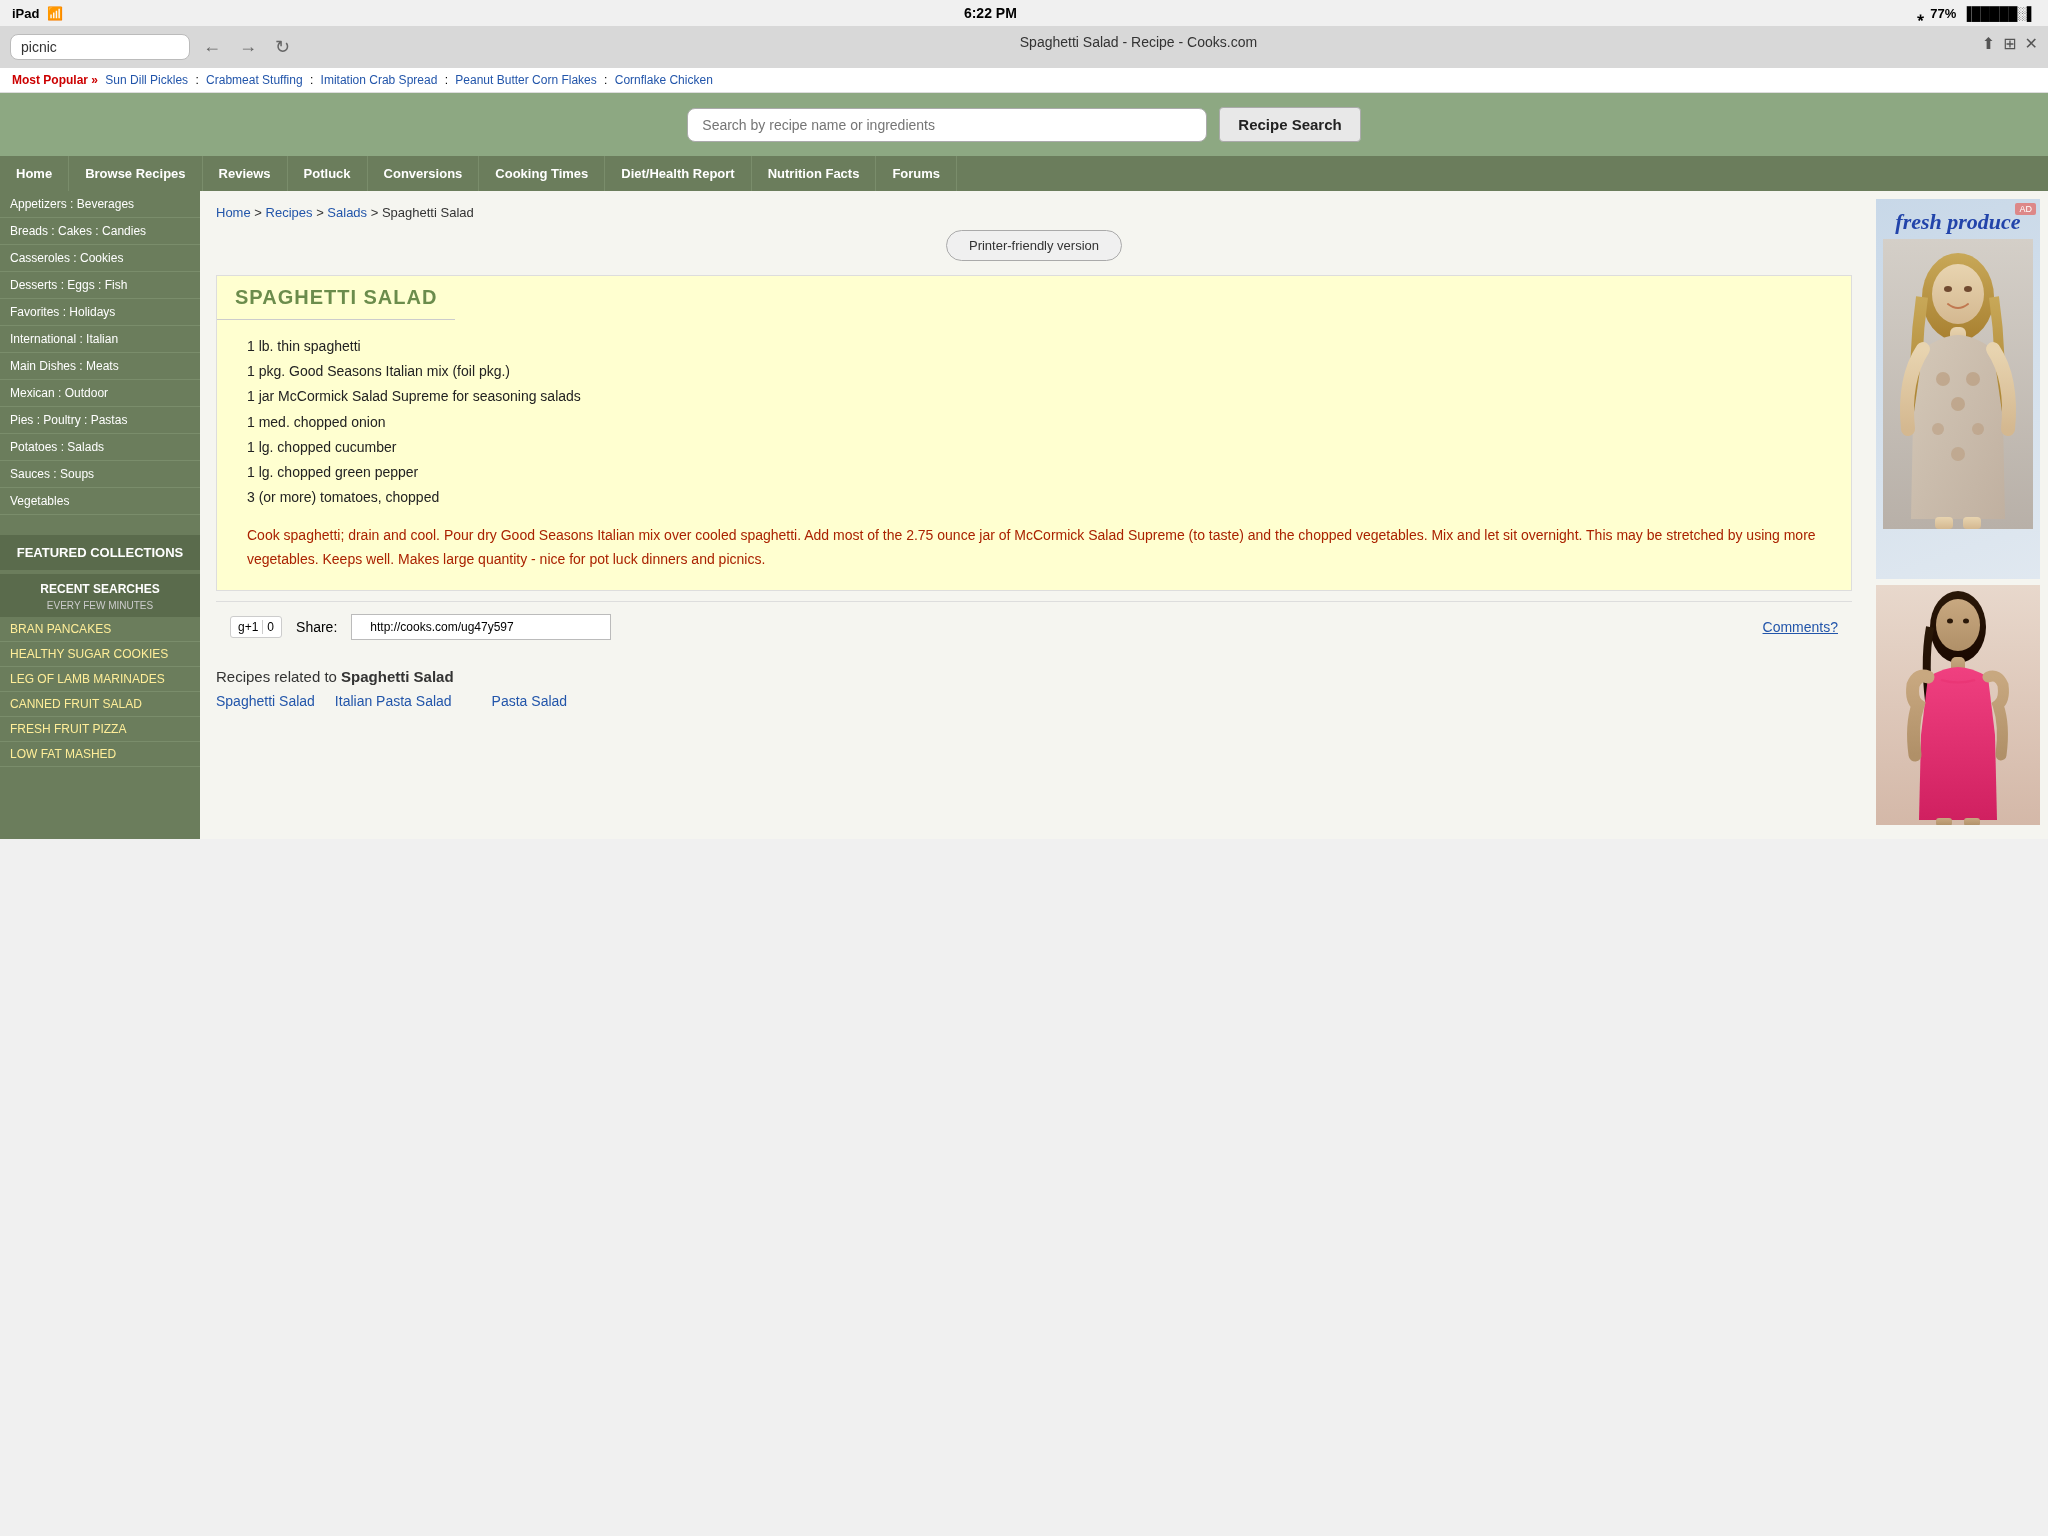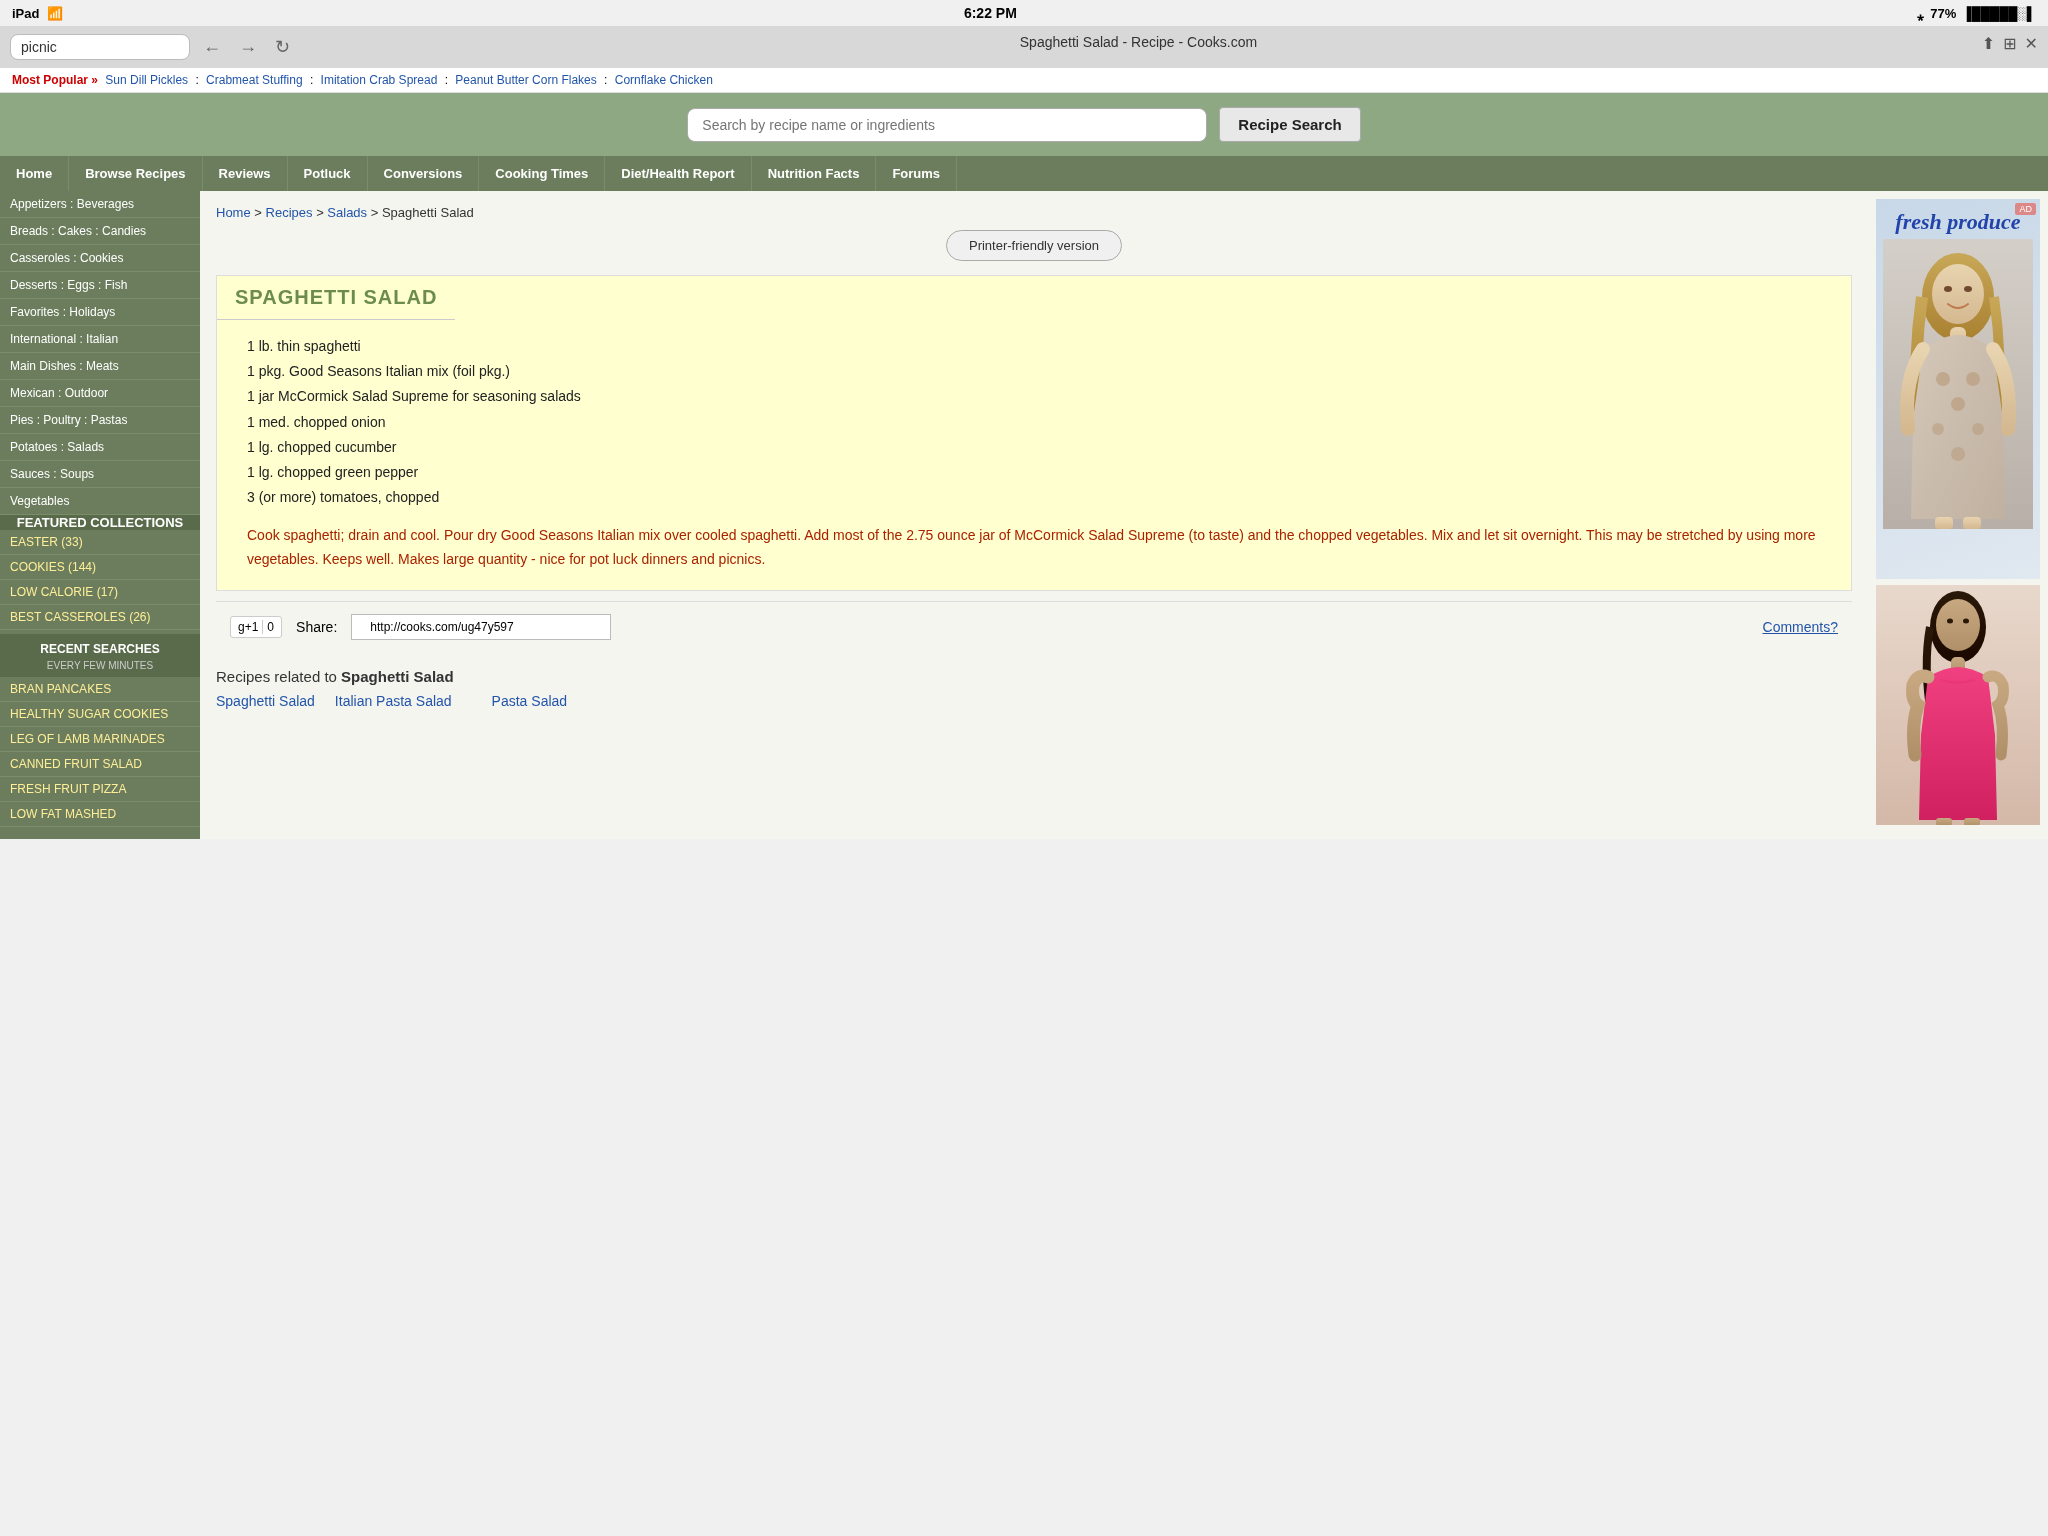--- a/index.html
+++ b/index.html
@@ -136,23 +136,24 @@
       text-decoration: none;
       padding: 6px 10px;
       font-size: 12px;
       border-bottom: 1px solid #7a8d6b;
     }
 
     .sidebar-section {
       background: #5a6b4c;
       color: white;
       text-align: center;
+      padding: 10px;
       font-size: 13px;
       font-weight: bold;
-      margin-top: 0;
+      margin-top: 20px;
     }
     .sidebar-list a {
       display: block;
       color: #ffee99;
       text-decoration: none;
       padding: 5px 10px;
       font-size: 12px;
       border-bottom: 1px solid #7a8d6b;
     }
 
@@ -430,26 +431,20 @@
       <a href="#">International : Italian</a>
       <a href="#">Main Dishes : Meats</a>
       <a href="#">Mexican : Outdoor</a>
       <a href="#">Pies : Poultry : Pastas</a>
       <a href="#">Potatoes : Salads</a>
       <a href="#">Sauces : Soups</a>
       <a href="#">Vegetables</a>
     </div>
 
     <div class="sidebar-section">FEATURED COLLECTIONS</div>
-    <div class="sidebar-list">
-      <a href="#">EASTER (33)</a>
-      <a href="#">COOKIES (144)</a>
-      <a href="#">LOW CALORIE (17)</a>
-      <a href="#">BEST CASSEROLES (26)</a>
-    </div>
 
     <div class="sidebar-recent-header">RECENT SEARCHES</div>
     <div class="sidebar-recent-sub">EVERY FEW MINUTES</div>
     <div class="sidebar-recent-list">
       <a href="#">BRAN PANCAKES</a>
       <a href="#">HEALTHY SUGAR COOKIES</a>
       <a href="#">LEG OF LAMB MARINADES</a>
       <a href="#">CANNED FRUIT SALAD</a>
       <a href="#">FRESH FRUIT PIZZA</a>
       <a href="#">LOW FAT MASHED</a>

